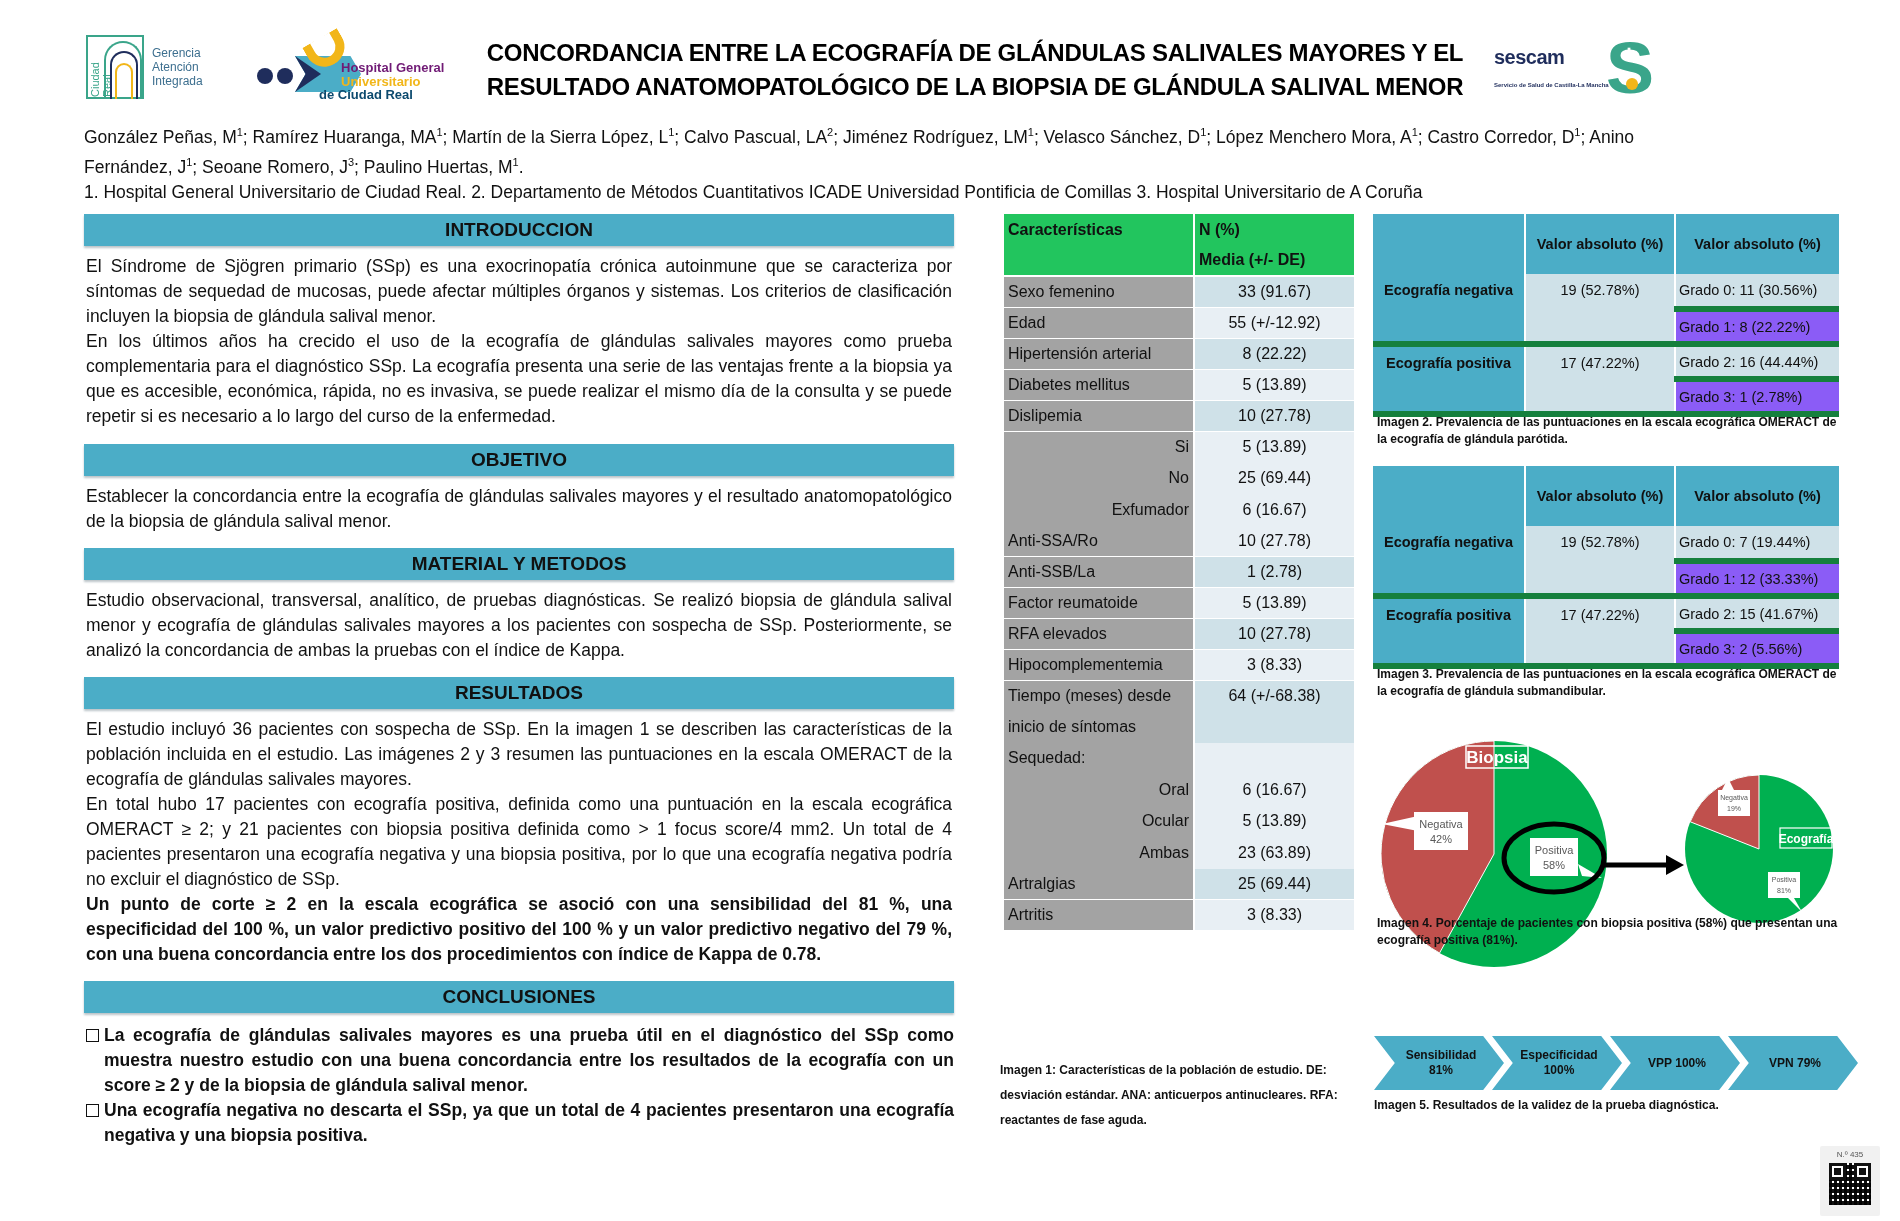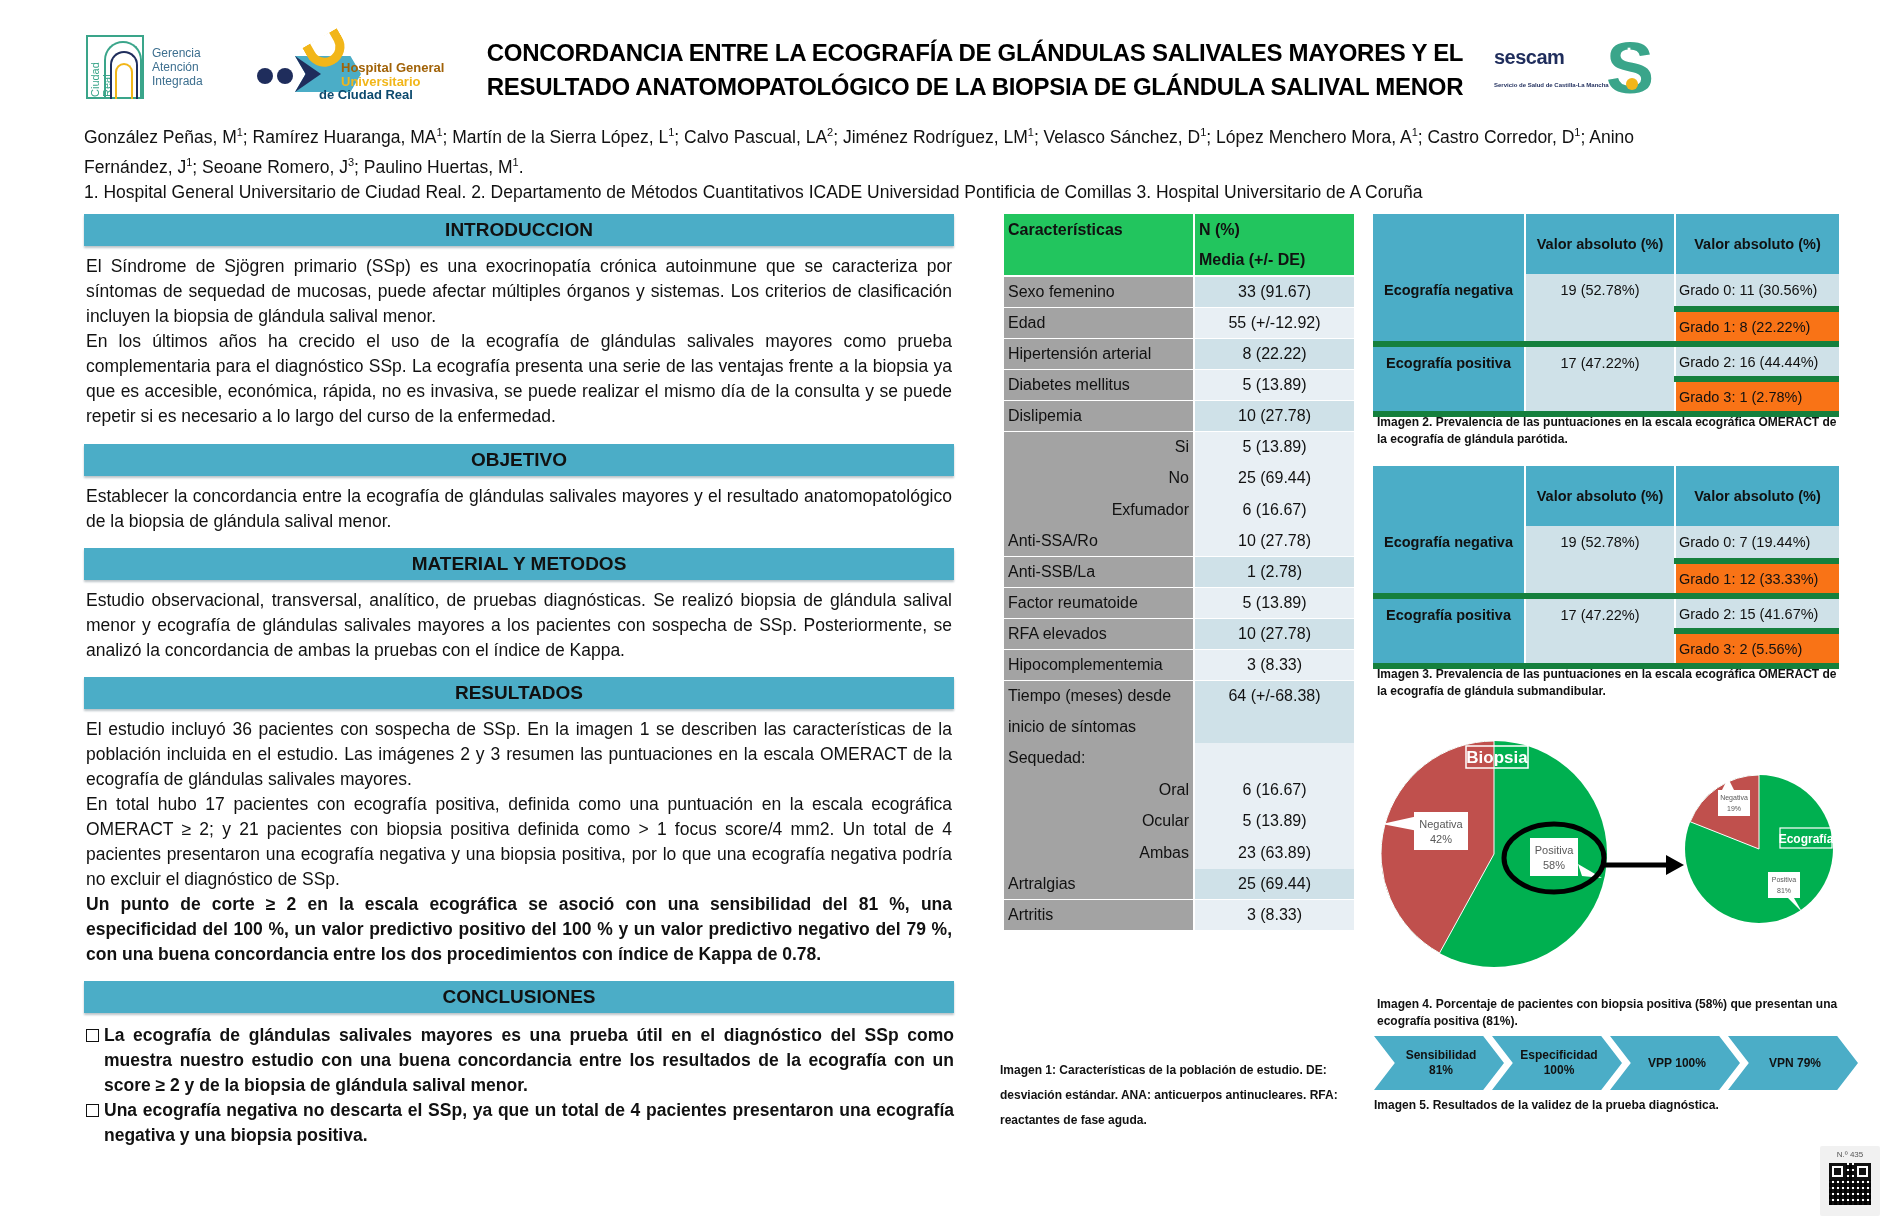--- a/index.html
+++ b/index.html
@@ -13,21 +13,21 @@
   .logo-gai .arch1 { position: absolute; left: 16px; top: 4px; width: 38px; height: 58px; border: 2px solid #3aa58a; border-bottom: none; border-radius: 19px 19px 0 0; }
   .logo-gai .arch2 { position: absolute; left: 22px; top: 14px; width: 28px; height: 48px; border: 2px solid #1f2d5c; border-bottom: none; border-radius: 14px 14px 0 0; }
   .logo-gai .arch3 { position: absolute; left: 27px; top: 26px; width: 18px; height: 36px; border: 2px solid #f2b619; border-bottom: none; border-radius: 9px 9px 0 0; }
   .logo-gai .txt { margin-left: 8px; font-size: 12px; line-height: 14px; color: #3d6f8f; }
 
   .logo-hgu { position: absolute; left: 255px; top: 34px; width: 210px; height: 66px; }
   .logo-hgu .dot1, .logo-hgu .dot2 { position: absolute; top: 34px; width: 16px; height: 16px; border-radius: 50%; background: #1f2d5c; }
   .logo-hgu .dot1 { left: 2px; } .logo-hgu .dot2 { left: 22px; }
   .logo-hgu .chev { position: absolute; left: 40px; top: 22px; width: 0; height: 0; border-top: 18px solid transparent; border-bottom: 18px solid transparent; border-left: 26px solid #1f2d5c; }
   .logo-hgu .arc { position: absolute; left: 52px; top: 2px; width: 40px; height: 30px; border: 9px solid #f2b619; border-top: none; border-radius: 0 0 20px 20px; transform: rotate(-30deg); }
-  .logo-hgu .t1 { position: absolute; left: 86px; top: 26px; font-size: 13px; font-weight: bold; color: #a16207; }
+  .logo-hgu .t1 { position: absolute; left: 86px; top: 26px; font-size: 13px; font-weight: bold; color: #701a75; }
   .logo-hgu .t2 { position: absolute; left: 86px; top: 40px; font-size: 13px; font-weight: bold; color: #f2b619; }
   .logo-hgu .t3 { position: absolute; left: 64px; top: 53px; font-size: 13px; font-weight: bold; color: #0c4a6e; }
 
   .title { position: absolute; left: 470px; top: 36px; width: 1010px; text-align: center; font-size: 24px; font-weight: bold; line-height: 34px; letter-spacing: -0.3px; color: #000; font-family: "Liberation Sans Narrow", "Liberation Sans", sans-serif; }
 
   .logo-sescam { position: absolute; left: 1490px; top: 30px; width: 180px; height: 72px; }
   .logo-sescam .word { position: absolute; left: 4px; top: 16px; font-size: 20px; font-weight: bold; color: #1f2d5c; letter-spacing: -0.5px; }
   .logo-sescam .sub { position: absolute; left: 4px; top: 52px; font-size: 6px; font-weight: bold; color: #1f2d5c; }
   .logo-sescam .s { position: absolute; left: 116px; top: 2px; font-size: 72px; line-height: 72px; font-weight: bold; color: #3aa58a; }
   .logo-sescam .cross { position: absolute; left: 132px; top: 10px; font-size: 24px; font-weight: bold; color: #fff; }
@@ -56,21 +56,21 @@
   .t1 th { background: #22c55e; text-align: left; font-weight: bold; padding: 0 4px; height: 31px; }
   .cap { font-size: 12px; font-weight: bold; line-height: 25px; color: #111; }
 
   
   .t2 { position: absolute; left: 1373px; width: 466px; border-collapse: collapse; font-size: 14.5px; }
   .t2 th { background: #4badc7; height: 60px; font-weight: bold; text-align: center; border-right: 2px solid #fff; }
   .t2 td { height: 35px; border-bottom: 6px solid #15803d; margin-top: 13px; }
   .t2 .lab { background: #4badc7; font-weight: bold; text-align: center; width: 152px; vertical-align: top; padding-top: 8px; border-right: 2px solid #fff; }
   .t2 .mid { background: #cfe1e8; text-align: center; vertical-align: top; padding-top: 8px; width: 150px; border-right: 2px solid #fff; }
   .t2 .g-dark { background: #cfe1e8; padding-left: 3px; }
-  .t2 .g-light { background: #f97316; padding-left: 3px; }
+  .t2 .g-light { background: #8b5cf6; padding-left: 3px; }
   .cap2 { position: absolute; left: 1377px; width: 470px; font-size: 12px; font-weight: bold; line-height: 17px; }
 
   
   .pies { position: absolute; left: 1378px; top: 736px; width: 470px; height: 232px; }
 
   
   .chevrons { position: absolute; left: 1374px; top: 1036px; width: 490px; height: 54px; }
   .chev { position: absolute; top: 0; width: 130px; height: 54px; background: #4badc7; clip-path: polygon(0 0, 84% 0, 100% 50%, 84% 100%, 0 100%, 16% 50%); display: flex; align-items: center; justify-content: center; text-align: center; font-size: 12px; font-weight: bold; line-height: 15px; color: #111; padding: 0 18px 0 22px; }
   .cap5 { position: absolute; left: 1374px; top: 1098px; font-size: 12px; font-weight: bold; }
 
@@ -342,21 +342,21 @@
       <text x="356" y="75" text-anchor="middle" font-family="Liberation Sans, sans-serif" font-size="7" fill="#595959">19%</text>
       <rect x="402" y="92" width="52" height="20" fill="none" stroke="#ffffff" stroke-width="1.2"></rect>
       <text x="428" y="107" text-anchor="middle" font-family="Liberation Sans, sans-serif" font-size="12" font-weight="bold" fill="#ffffff">Ecografía</text>
       <rect x="390" y="136" width="32" height="26" fill="#ffffff"></rect>
       <polygon points="410,162 424,176 416,162" fill="#ffffff"></polygon>
       <text x="406" y="146" text-anchor="middle" font-family="Liberation Sans, sans-serif" font-size="7" fill="#595959">Positiva</text>
       <text x="406" y="157" text-anchor="middle" font-family="Liberation Sans, sans-serif" font-size="7" fill="#595959">81%</text>
     </g>
   </svg>
 </div>
-<div class="cap2" style="top:996px">Imagen 4. Porcentaje de pacientes con biopsia positiva (58%) que presentan una ecografía positiva (81%).</div>
+<div class="cap2" style="top:915px">Imagen 4. Porcentaje de pacientes con biopsia positiva (58%) que presentan una ecografía positiva (81%).</div>
 
 <div class="chevrons">
   <div class="chev" style="left:0">
     <div>
         <div>Sensibilidad</div>
         <div>81%</div>
       </div>
   </div>
   <div class="chev" style="left:118px">
     <div>

